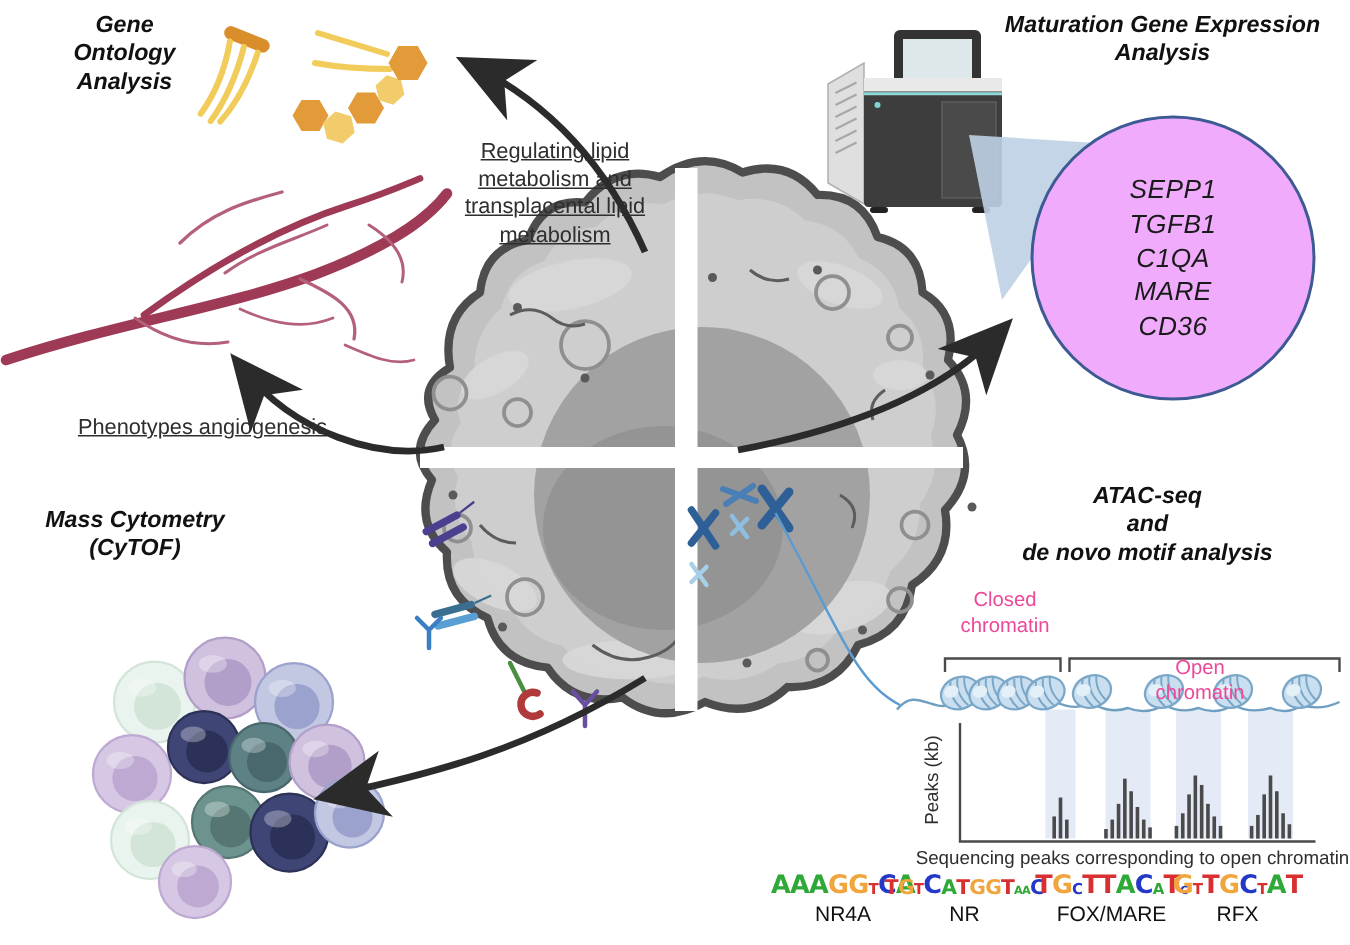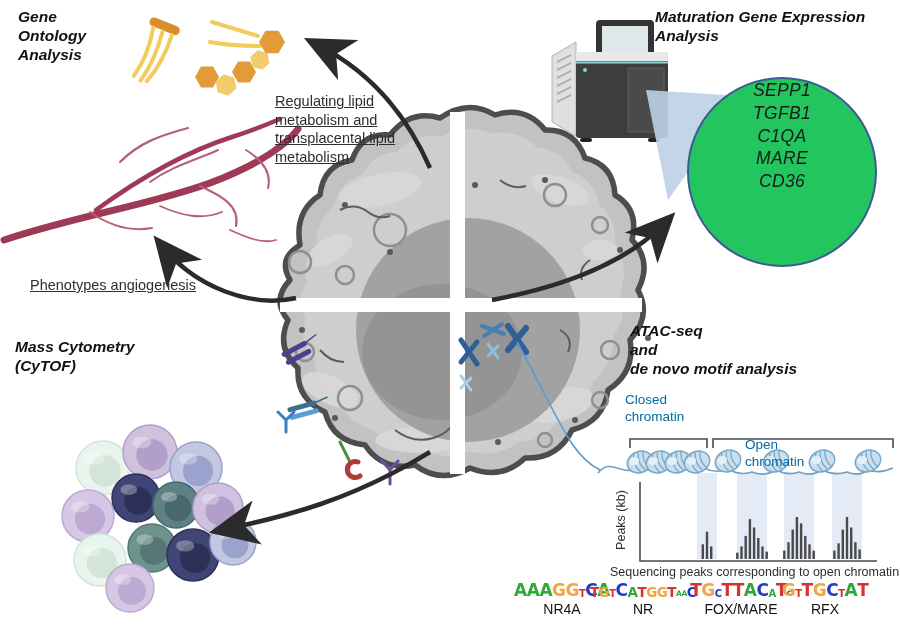--- a/index.html
+++ b/index.html
@@ -1,26 +1,26 @@
 <!DOCTYPE html>
 <html><head>
 <meta charset="utf-8">
 <style>
   html,body{margin:0;padding:0;background:#ffffff;}
   #canvas{position:relative;width:900px;height:630px;background:#fff;overflow:hidden;
           font-family:"Liberation Sans", sans-serif;}
   #art{position:absolute;left:0;top:0;z-index:1;}
-  .txt{position:absolute;z-index:3;white-space:pre-line;text-align:left;color:#1c1c1c;}
+  .txt{position:absolute;z-index:3;white-space:pre-line;text-align:center;color:#1c1c1c;}
   .h{font-weight:700;font-style:italic;font-size:15.5px;line-height:1.22;color:#111;}
   .cap{font-size:14.5px;line-height:1.28;color:#2e2e2e;text-decoration:underline;}
-  .small-lab{font-size:13.5px;line-height:1.25;color:#0369a1;}
+  .small-lab{font-size:13.5px;line-height:1.25;color:#ec4899;}
   .axis-lab{font-size:12.5px;color:#2e2e2e;}
   #gene-circle{position:absolute;z-index:2;left:687px;top:77px;width:190px;height:190px;
-      border-radius:50%;background:#22c55e;border:2.5px solid #3e5a94;box-sizing:border-box;
-      display:flex;flex-direction:column;align-items:center;justify-content:flex-start;}
+      border-radius:50%;background:#f0abfc;border:2.5px solid #3e5a94;box-sizing:border-box;
+      display:flex;flex-direction:column;align-items:center;justify-content:center;}
   .gene-line{font-style:italic;font-size:17.5px;line-height:1.3;color:#1a1a1a;letter-spacing:.3px;}
   #peaks-ylabel{position:absolute;z-index:3;left:572px;top:512px;width:100px;height:16px;
       transform:rotate(-90deg);transform-origin:center;text-align:center;}
   .motif-block{position:absolute;z-index:3;top:580px;text-align:center;}
   .motif-logo{display:flex;align-items:flex-end;justify-content:center;height:18px;letter-spacing:-.5px;}
   .motif-logo span{font-weight:800;line-height:.9;font-family:"DejaVu Sans", sans-serif;}
   .s-lg{font-size:17px;} .s-md{font-size:13.5px;} .s-sm{font-size:10px;} .s-xs{font-size:7.5px;}
   .motif-label{font-size:14px;font-weight:500;color:#111;margin-top:3px;}
 </style>
 </head>

